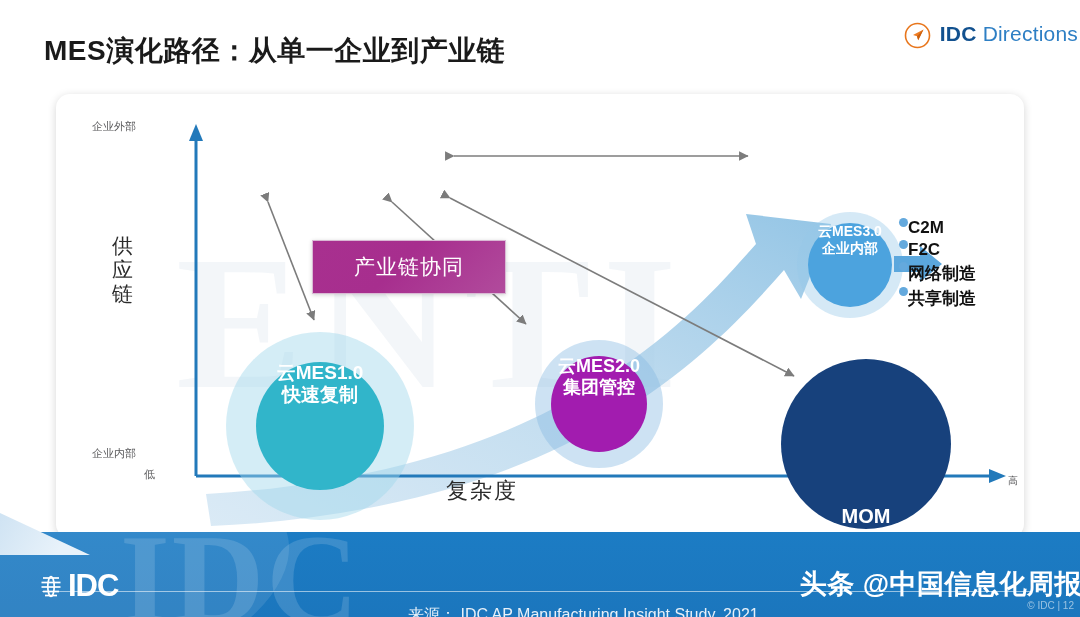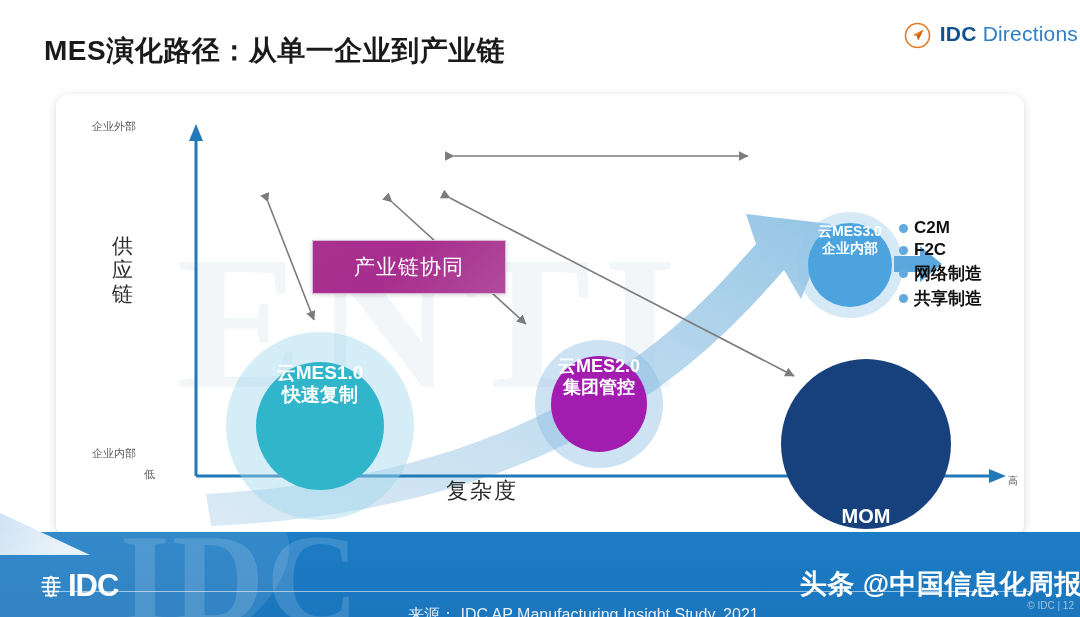--- a/index.html
+++ b/index.html
@@ -165,21 +165,21 @@
     letter-spacing: 1px;
     box-shadow: 0 1px 4px rgba(0,0,0,0.18);
   }
 
   
   .blist {
     position: absolute;
     left: 843px; top: 124px;
     display: flex; flex-direction: column; gap: 2px;
   }
-  .bitem { display: flex; align-items: center; gap: 6px; }
+  .bitem { display: flex; }
   .bdot {
     width: 9px; height: 9px; border-radius: 50%;
     background: #64a9dd; flex: none;
   }
   .btxt { font-size: 17px; font-weight: bold; color: #111; white-space: nowrap; }
 
   
   .footer {
     position: absolute;
     left: 0; bottom: 0;

